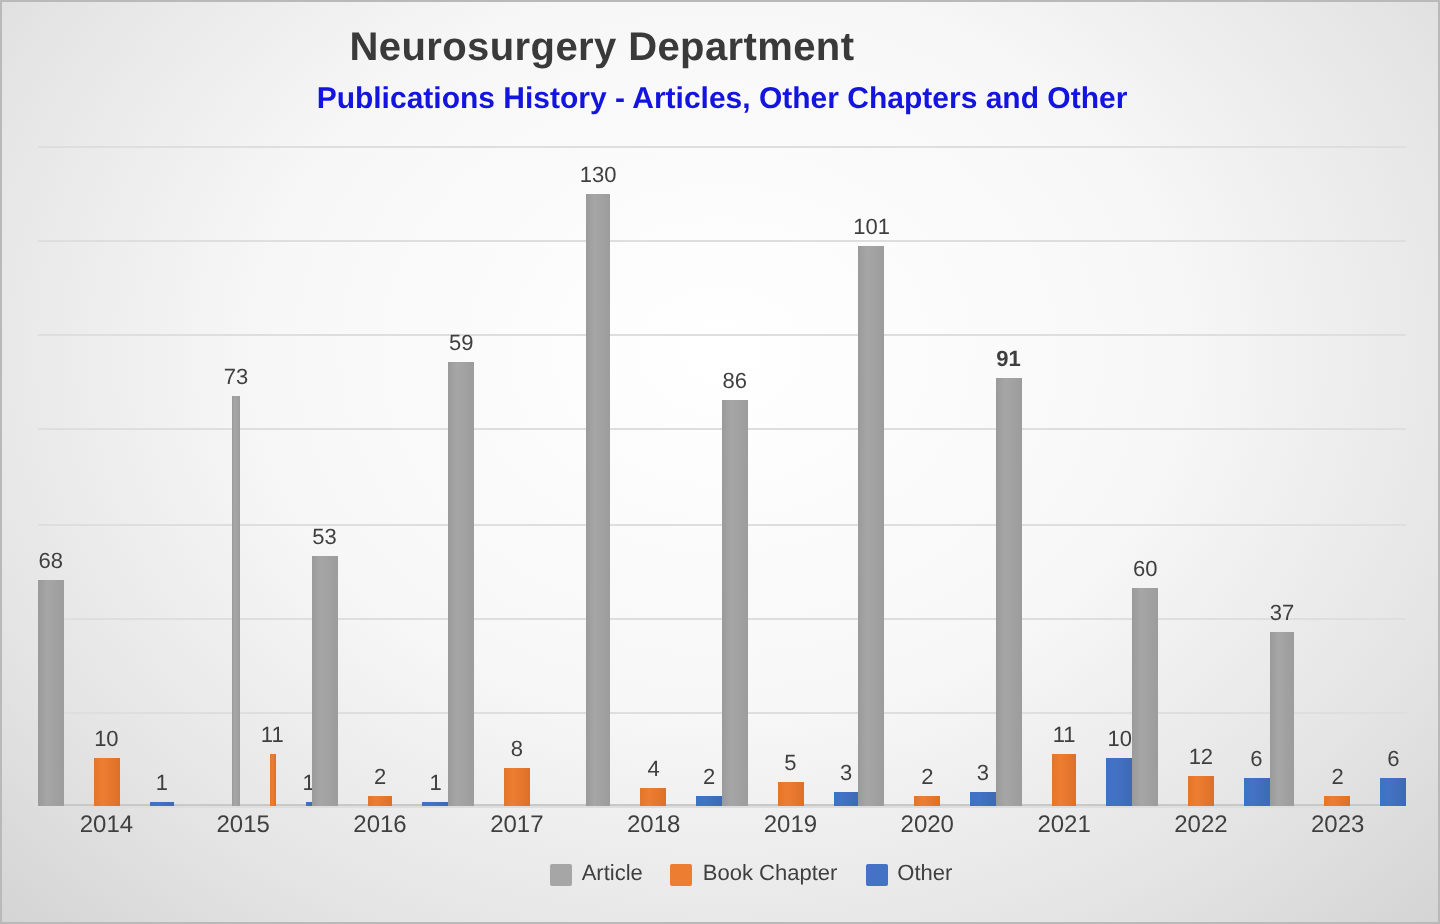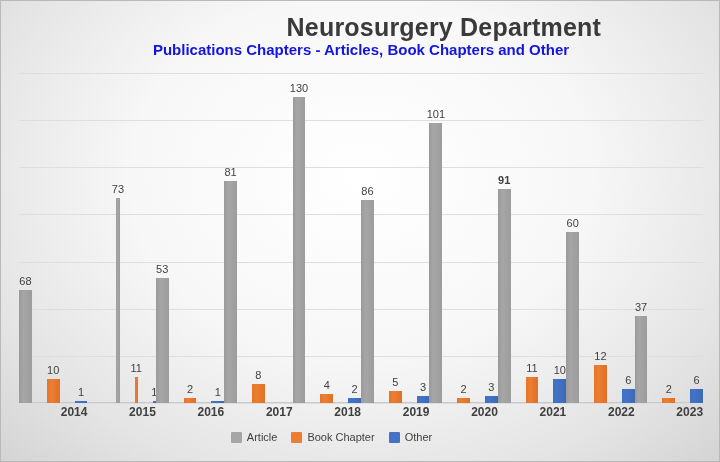--- a/index.html
+++ b/index.html
@@ -18,22 +18,22 @@
     height: 462px;
     box-sizing: border-box;
     border: 1px solid #b9b9b9;
     background: radial-gradient(ellipse at 50% 38%, #ffffff 0%, #f7f7f7 45%, #e4e4e4 78%, #d4d4d4 100%);
   }
   #title {
     position: absolute;
     top: 12px;
     left: 0;
     width: 600px;
-    text-align: right;
-    font-size: 25px;
+    text-align: center;
+    font-size: 20px;
     font-weight: bold;
     color: #3a3a3a;
     letter-spacing: .2px;
   }
   #subtitle {
     position: absolute;
     top: 40px;
     left: 0;
     width: 720px;
     text-align: center;
@@ -113,34 +113,35 @@
   }
   #xaxis {
     position: absolute;
     left: 18px;
     top: 404px;
     width: 684px;
     display: flex;
   }
   .xtick {
     flex: 1 1 0;
-    text-align: right;
+    text-align: center;
     font-size: 12px;
-    font-weight: bold;
+    font-weight: normal;
     color: #3f3f3f;
   }
   #legend {
     position: absolute;
     left: 0;
     top: 430px;
     width: 661px;
     display: flex;
     justify-content: center;
     align-items: center;
     gap: 14px;
+    padding-left: 44px;
   }
   .legend-item {
     display: flex;
     align-items: center;
     gap: 5px;
     font-size: 11px;
     color: #3f3f3f;
   }
   .swatch {
     width: 11px;
@@ -150,21 +151,21 @@
   .sw-article { background: #a6a6a6; }
   .sw-book { background: #ed7d31; }
   .sw-other { background: #4472c4; }
 </style>
 </head>
 <body>
 
 <div id="chart-frame">
 
   <div id="title">Neurosurgery Department</div>
-  <div id="subtitle">Publications Chapters - Articles, Book Chapters and Other</div>
+  <div id="subtitle">Publications History - Articles, Other Chapters and Other</div>
 
   <div id="plot">
     <div id="gridlines">
         <div class="gridline" style="top: 330px;"></div>
         <div class="gridline" style="top: 282.857px;"></div>
         <div class="gridline" style="top: 235.714px;"></div>
         <div class="gridline" style="top: 188.571px;"></div>
         <div class="gridline" style="top: 141.429px;"></div>
         <div class="gridline" style="top: 94.2857px;"></div>
         <div class="gridline" style="top: 47.1429px;"></div>
@@ -207,21 +208,21 @@
               <span class="vlabel">2</span>
             </div>
             <div class="bar other" style="height: 2.35714px;">
               <span class="vlabel">1</span>
             </div>
           </div>
         </div>
         <div class="group">
           <div class="bars">
             <div class="bar article" style="height: 221.571px;">
-              <span class="vlabel">81</span>
+              <span class="vlabel">59</span>
             </div>
             <div class="bar book" style="height: 18.8571px;">
               <span class="vlabel">8</span>
             </div>
             <div class="bar other" style="height: 0px;"></div>
           </div>
         </div>
         <div class="group">
           <div class="bars">
             <div class="bar article" style="height: 306.429px;">
@@ -269,24 +270,24 @@
             <div class="bar book" style="height: 25.9286px;">
               <span class="vlabel">11</span>
             </div>
             <div class="bar other" style="height: 23.5714px;">
               <span class="vlabel">10</span>
             </div>
           </div>
         </div>
         <div class="group">
           <div class="bars">
-            <div class="bar article" style="height: 171px; text-align: center;">
+            <div class="bar article" style="height: 109px; text-align: center;">
               <span class="vlabel">60</span>
             </div>
-            <div class="bar book" style="height: 38px; text-align: right;">
+            <div class="bar book" style="height: 15px; text-align: right;">
               <span class="vlabel">12</span>
             </div>
             <div class="bar other" style="height: 14.1429px;">
               <span class="vlabel">6</span>
             </div>
           </div>
         </div>
         <div class="group">
           <div class="bars">
             <div class="bar article" style="height: 87.2143px;">

